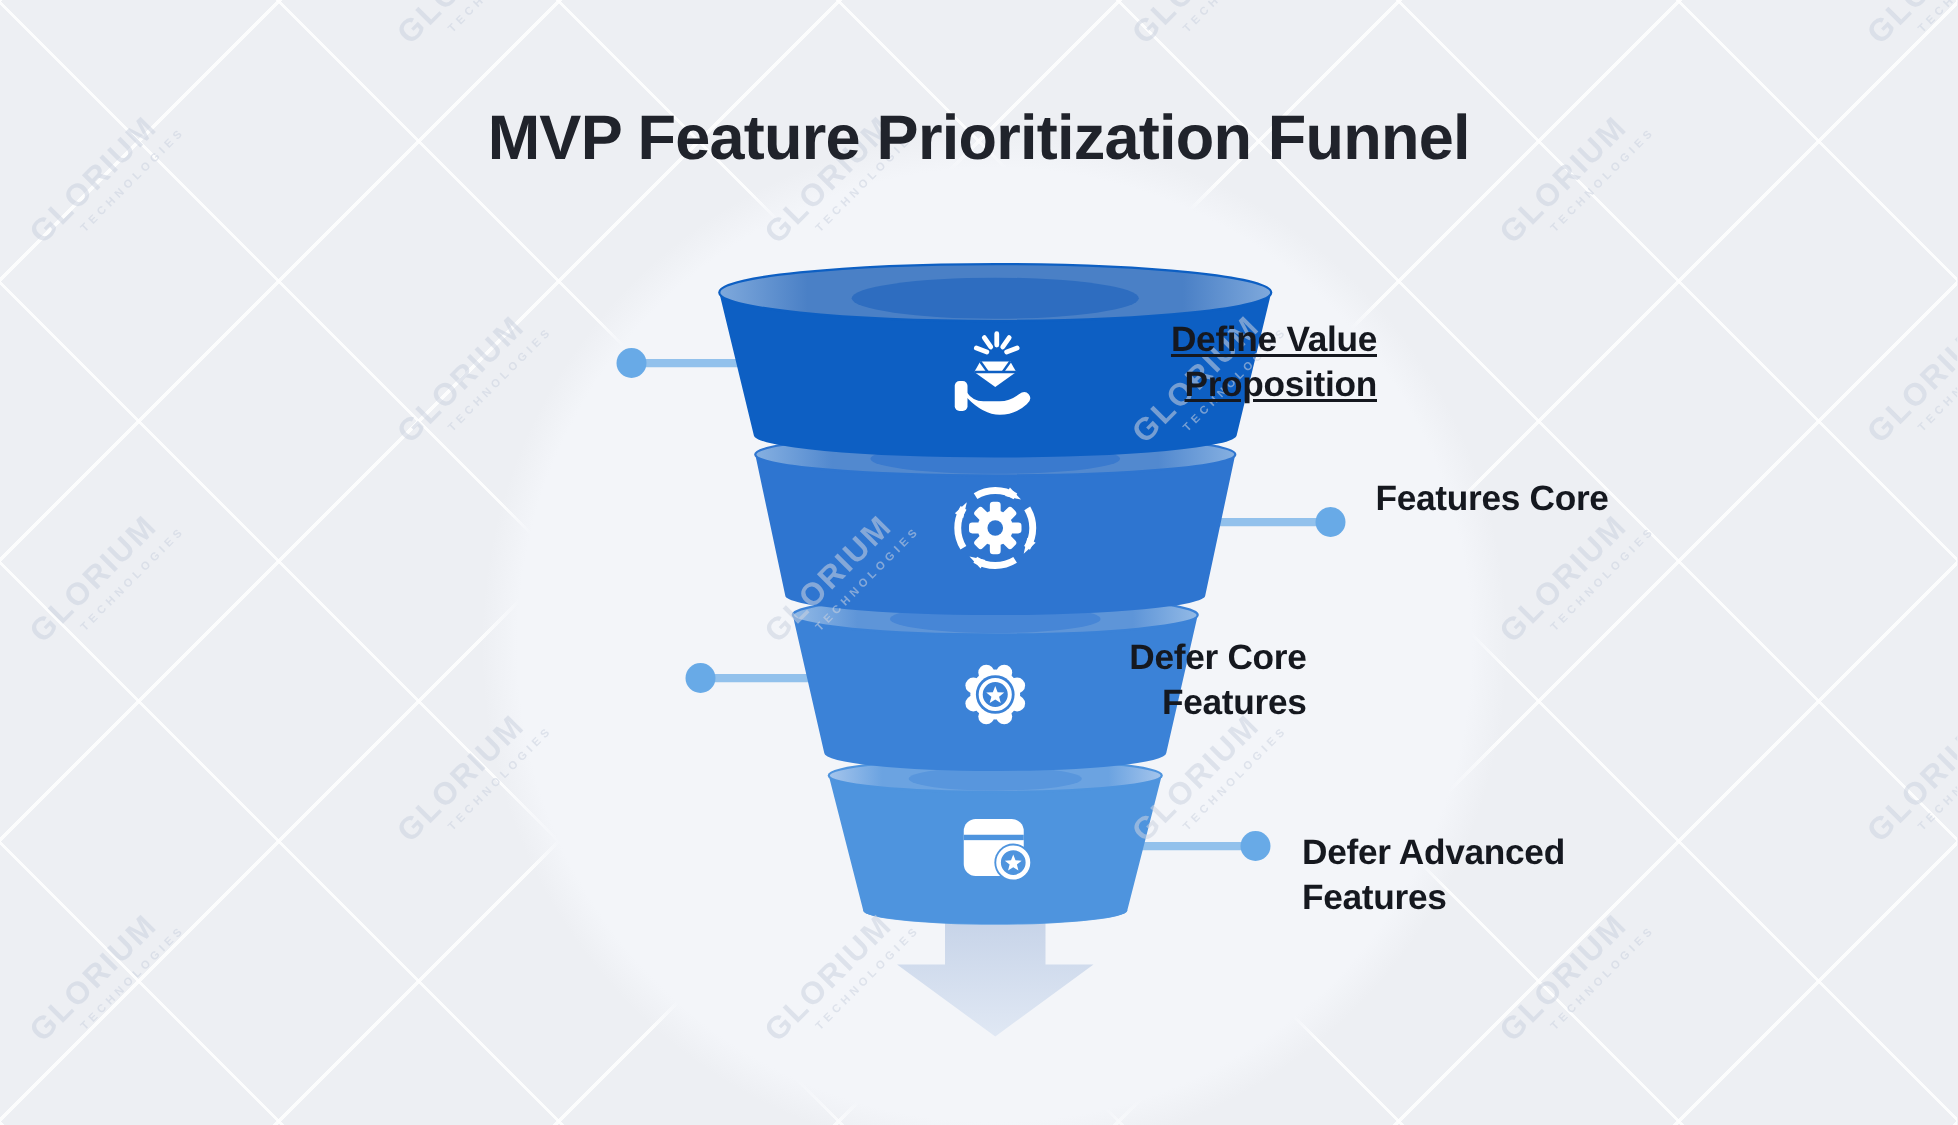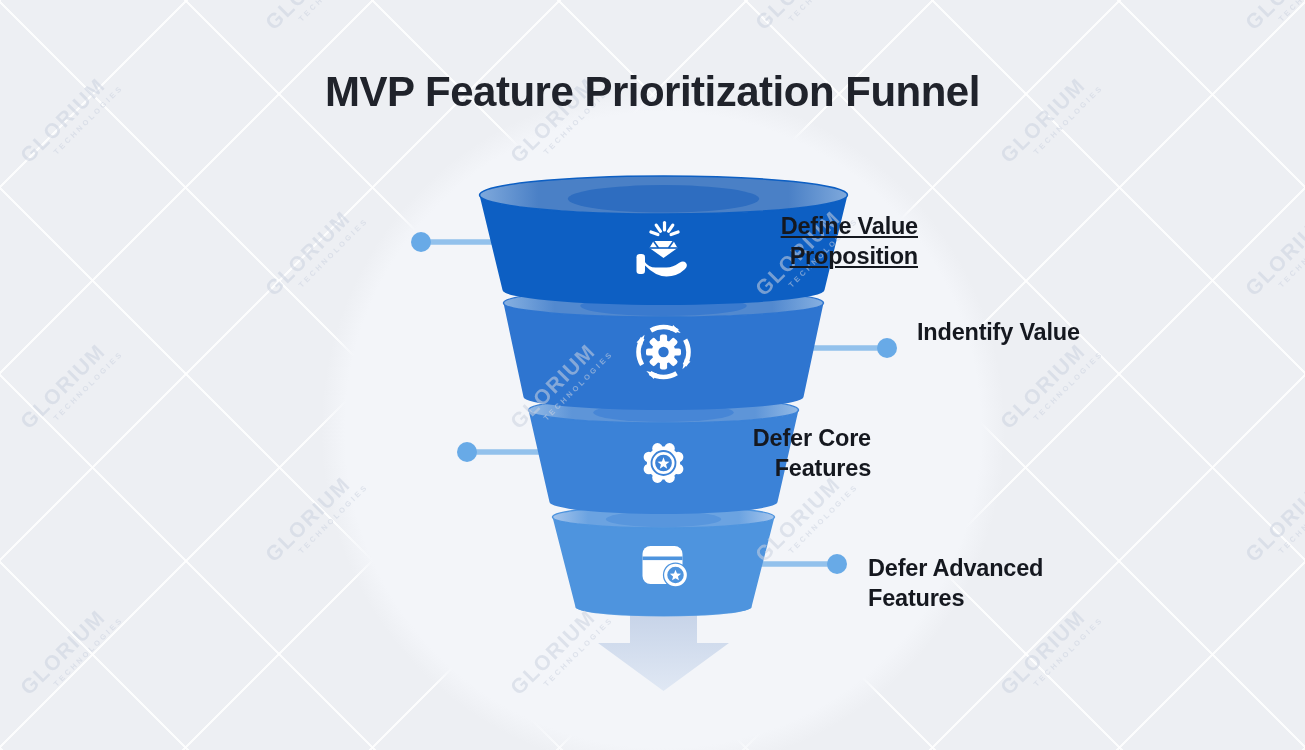--- a/index.html
+++ b/index.html
@@ -232,21 +232,21 @@
           <polygon points="12.00,4.70 13.50,8.54 17.61,8.78 14.43,11.39 15.47,15.37 12.00,13.15 8.53,15.37 9.57,11.39 6.39,8.78 10.50,8.54" fill="#ffffff"></polygon>
       </g>
     </svg>
 
   <div id="labels">
       <div class="stage-label align-right" style="top: 212px; right: 387px; color: rgb(21, 24, 31); text-decoration: underline;">
         <div>Define Value</div>
         <div>Proposition</div>
       </div>
       <div class="stage-label" style="top: 318px; left: 917px; color: rgb(21, 24, 31);">
-        <div>Indentify Value</div>
+        <div>Features Core</div>
       </div>
       <div class="stage-label align-right" style="top: 424px; right: 434px; color: rgb(21, 24, 31);">
         <div>Defer Core</div>
         <div>Features</div>
       </div>
       <div class="stage-label" style="top: 554px; left: 868px; color: rgb(21, 24, 31);">
         <div>Defer Advanced</div>
         <div>Features</div>
       </div>
     </div>

